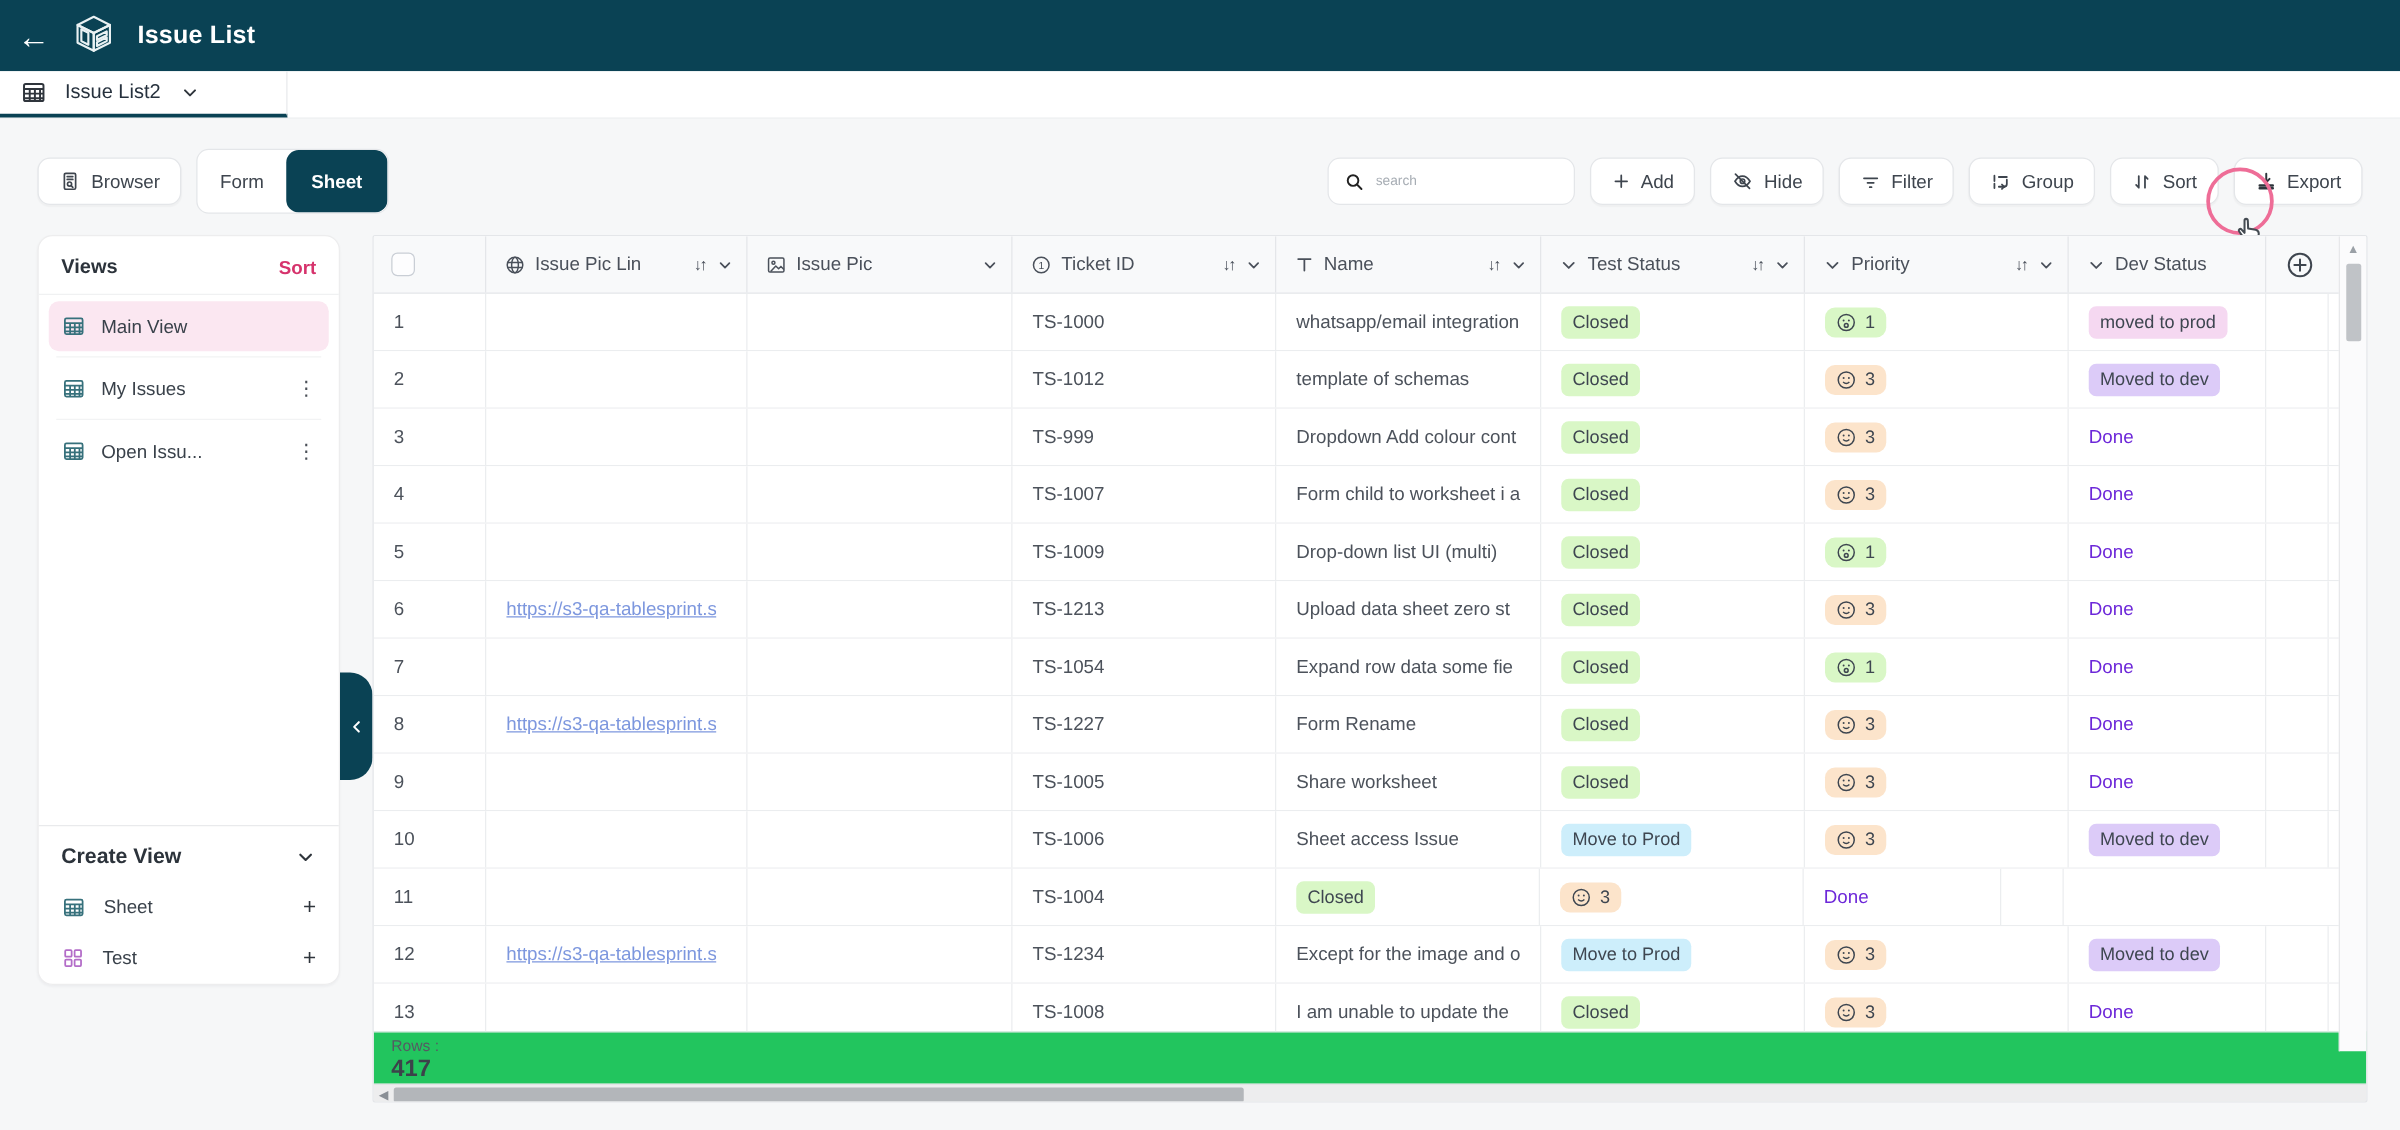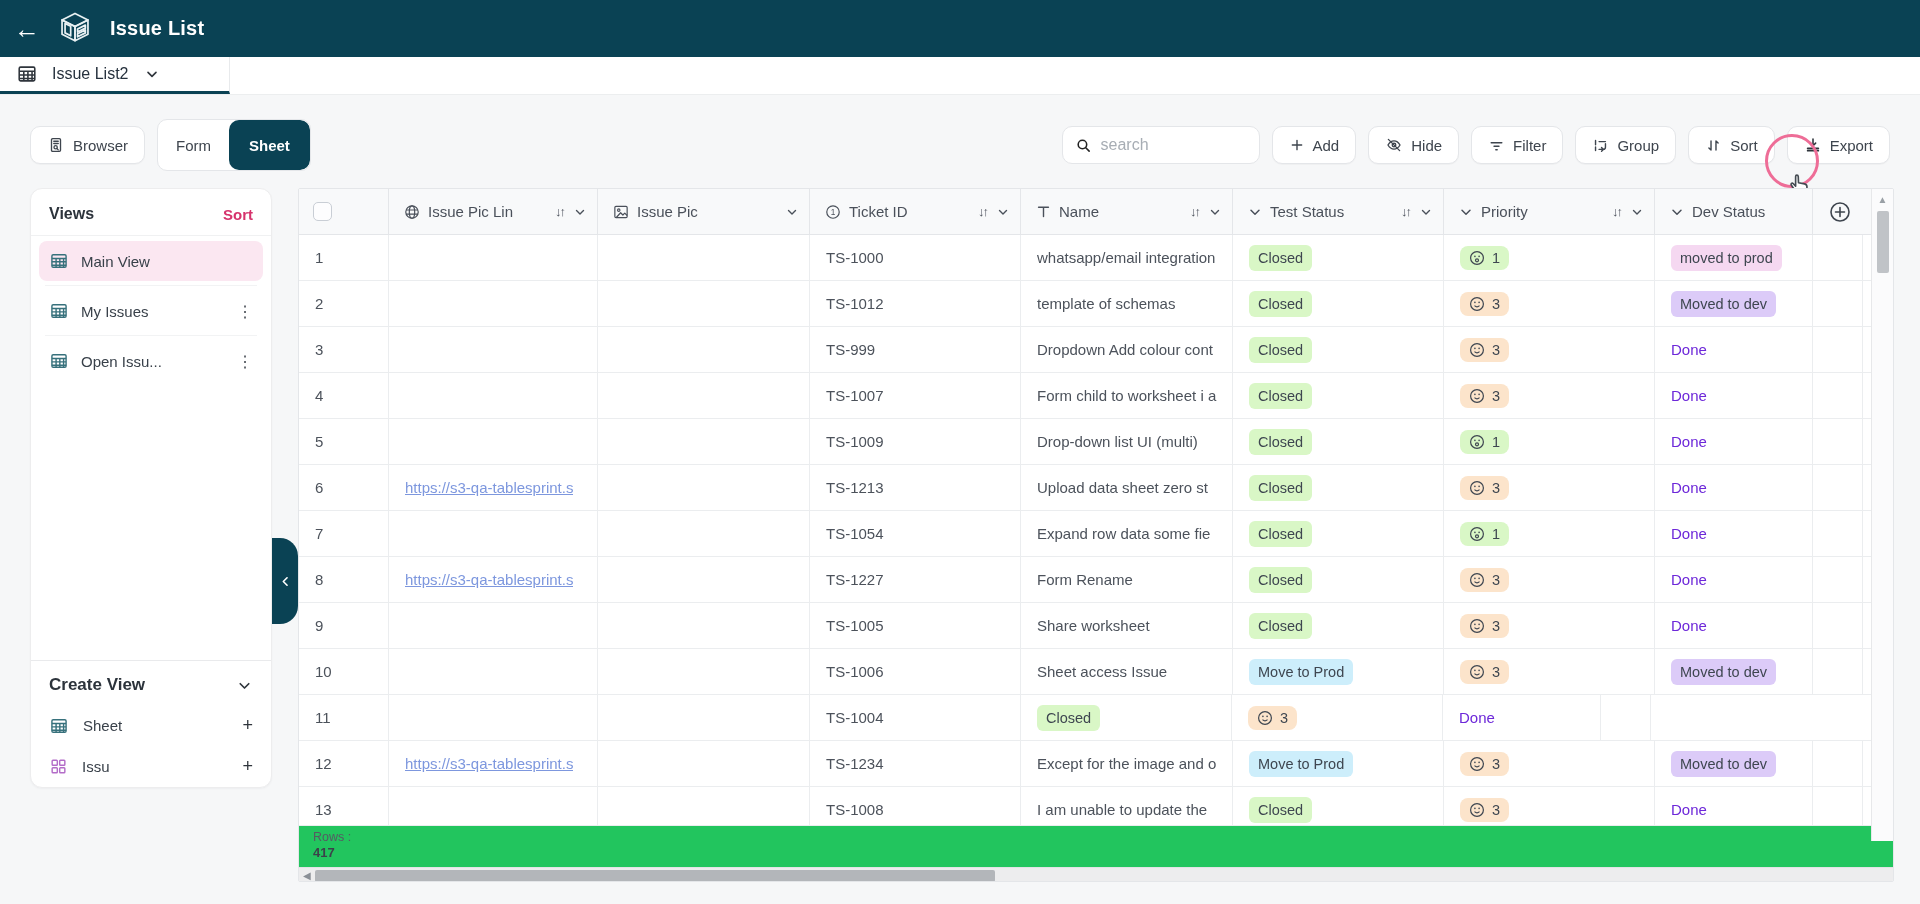--- a/index.html
+++ b/index.html
@@ -36,21 +36,21 @@
   .tab .chev{margin-left:2px;}
 
   
   .toolbar{display:flex;align-items:center;margin:31px 30px 0 30px;gap:12px;height:38px;}
   .btn{display:inline-flex;align-items:center;gap:8px;height:38px;padding:0 16px;background:#fff;border:1px solid var(--border);border-radius:10px;font-size:15px;color:#3e454e;cursor:pointer;box-shadow:0 1px 1px rgba(20,30,40,.03);}
   .seg{display:flex;align-items:center;height:52px;background:#fff;border:1px solid var(--border);border-radius:10px;overflow:hidden;}
   .seg-item{padding:0 18px;font-size:15px;color:#3e454e;height:100%;display:flex;align-items:center;cursor:pointer;}
   .seg-item.active{background:var(--header-teal);color:#fff;border-radius:10px;font-weight:bold;padding:0 20px;}
   .toolbar-right{margin-left:auto;display:flex;align-items:center;gap:12px;}
   .search{display:flex;align-items:center;gap:9px;width:198px;height:38px;border:1px solid var(--border);border-radius:10px;background:#fff;padding:0 12px;}
-  .search input{border:none;outline:none;font-size:16px;width:100%;color:#333;background:transparent;font-family:"Liberation Sans",sans-serif;}
+  .search input{border:none;outline:none;font-size:11px;width:100%;color:#333;background:transparent;font-family:"Liberation Sans",sans-serif;}
   .search input::placeholder{color:#a7adb4;}
   .export-wrap{position:relative;}
 
   
   .click-ring{position:absolute;left:-22px;top:8px;width:54px;height:54px;border:3px solid #ee6d97;border-radius:50%;pointer-events:none;}
   .cursor-hand{position:absolute;left:-2px;top:44px;pointer-events:none;}
 
   
   .main{display:flex;margin:24px 0 0 30px;gap:26px;align-items:flex-start;}
 
@@ -103,21 +103,21 @@
   .badge-pink{background:var(--badge-pink);}
   .badge-purple{background:var(--badge-purple);text-align:right;}
   .prio{display:inline-flex;align-items:center;gap:7px;padding:4px 9px;border-radius:8px;font-size:14.5px;color:#3e4650;}
   .prio-green{background:var(--badge-green);}
   .prio-peach{background:var(--badge-peach);}
   .plain-status{color:#6d28d9;}
 
   
   .grid-foot{height:42px;background:#22c55e;border-top:1px solid var(--row-border);padding:4px 0 0 14px;flex:0 0 42px;}
   .rows-label{font-size:12.5px;color:#555b63;}
-  .rows-value{font-size:13px;font-weight:bold;color:#3c424a;margin-top:1px;}
+  .rows-value{font-size:19px;font-weight:bold;color:#3c424a;margin-top:1px;}
   .hscroll{height:16px;background:#ededee;display:flex;align-items:center;flex:0 0 16px;border-top:1px solid #e2e3e5;}
   .hscroll .arr{color:#8a8f96;font-size:10px;padding:0 4px;}
   .hthumb{height:12px;width:680px;background:#b3b6ba;border-radius:2px;}
 
   svg{flex:0 0 auto;}
 </style>
 </head>
 <body>
 
 <div class="topbar">
@@ -284,21 +284,21 @@
         <span class="plus">+</span>
       </div>
 
       <div class="create-item">
         <svg viewBox="0 0 24 24" width="19" height="19" fill="none" stroke="var(--icon-purple)" stroke-width="1.8">
           <rect x="4" y="4" width="6.5" height="6.5" rx="1"></rect>
             <rect x="13.5" y="4" width="6.5" height="6.5" rx="1"></rect>
           <rect x="4" y="13.5" width="6.5" height="6.5" rx="1"></rect>
             <rect x="13.5" y="13.5" width="6.5" height="6.5" rx="1"></rect>
         </svg>
-        <span class="view-label">Issu</span>
+        <span class="view-label">Test</span>
         <span class="plus">+</span>
       </div>
     </div>
 
     <div class="collapse-tab">
       <svg viewBox="0 0 24 24" width="15" height="15" fill="none" stroke="#fff" stroke-width="2.6" stroke-linecap="round" stroke-linejoin="round">
           <polyline points="14.5 6 8.5 12 14.5 18"></polyline>
         </svg>
     </div>
   </div>

